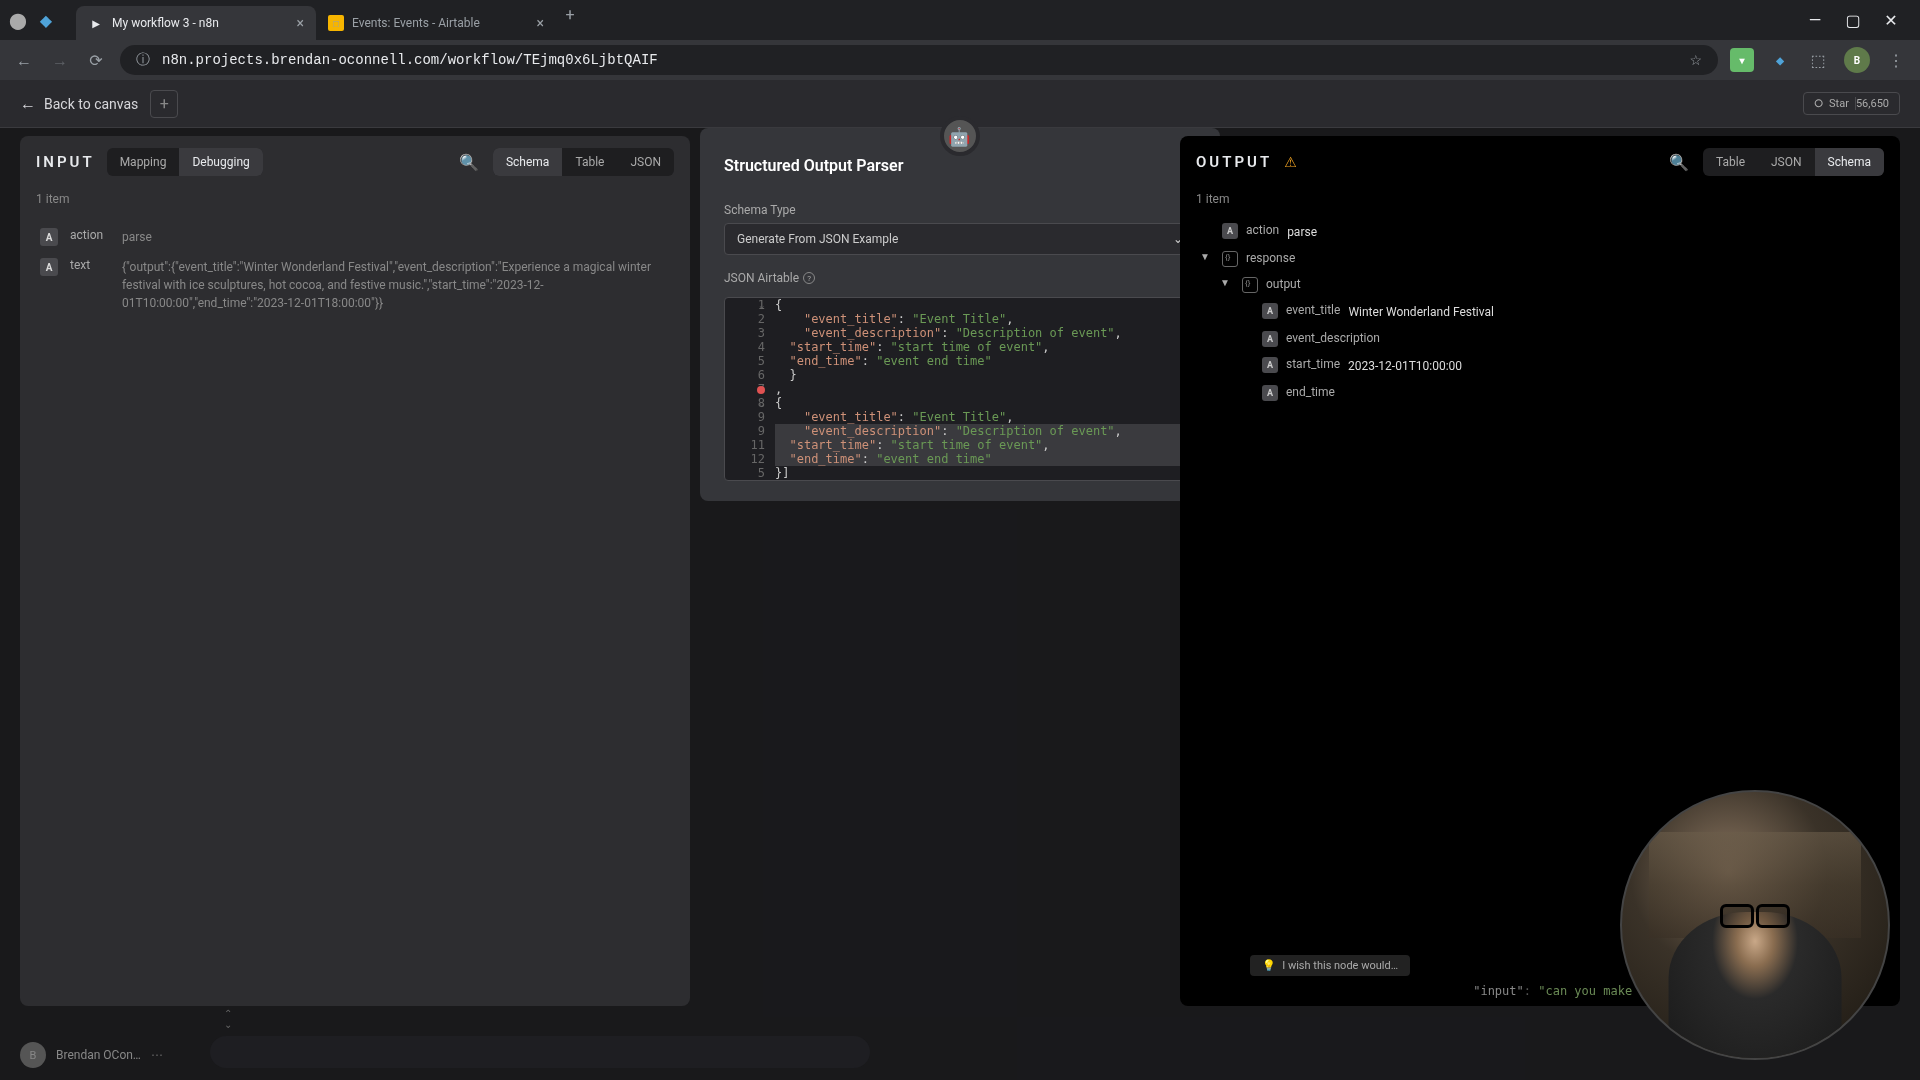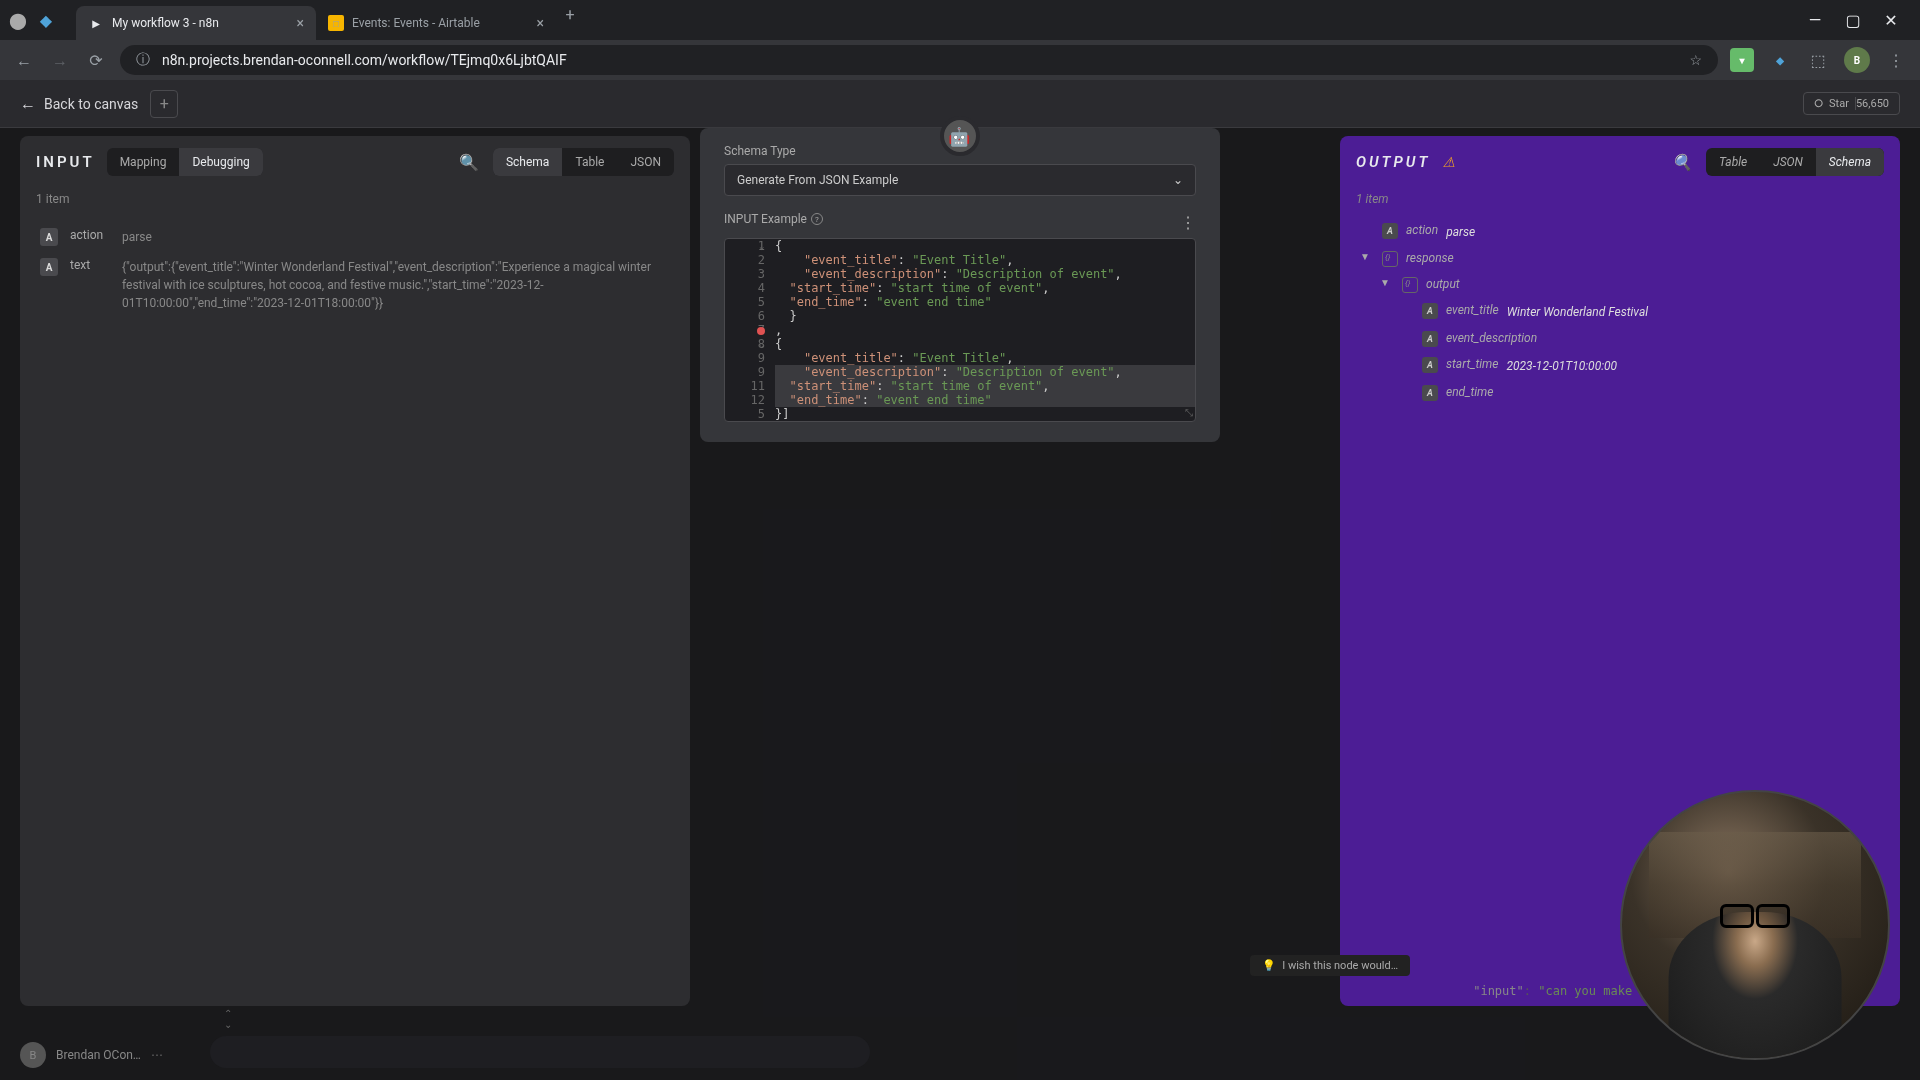--- a/index.html
+++ b/index.html
@@ -15,21 +15,21 @@
     .tab-favicon { width: 16px; height: 16px; display: flex; align-items: center; justify-content: center; font-size: 10px; }
     .tab-close { color: #9aa0a6; font-size: 14px; margin-left: auto; }
     .new-tab { width: 28px; height: 28px; display: flex; align-items: center; justify-content: center; color: #9aa0a6; }
     .window-controls { margin-left: auto; display: flex; gap: 20px; color: #e8eaed; padding-right: 12px; }
     .window-btn { width: 18px; height: 18px; display: flex; align-items: center; justify-content: center; }
     
     
     .urlbar-row { height: 40px; background: #35363a; display: flex; align-items: center; padding: 0 12px; gap: 12px; }
     .nav-btn { width: 24px; height: 24px; display: flex; align-items: center; justify-content: center; color: #9aa0a6; }
     .url-input-wrap { flex: 1; background: #202124; border-radius: 20px; height: 30px; display: flex; align-items: center; padding: 0 16px; color: #e8eaed; font-size: 14px; gap: 12px; }
-    .url-text { flex: 1; }
+    .url-text { flex: 1; font-family: Liberation Mono, monospace; }
     .url-right { display: flex; gap: 14px; color: #9aa0a6; align-items: center; }
     .ext-badge { width: 24px; height: 24px; border-radius: 4px; display: flex; align-items: center; justify-content: center; font-size: 10px; font-weight: bold; }
     .ext-green { background: #66bb6a; color: #fff; }
     .ext-profile { background: #5f7a4a; color: #fff; border-radius: 50%; width: 26px; height: 26px; }
     
     
     .app-row { height: 48px; background: #2a2a2e; display: flex; align-items: center; padding: 0 20px; border-bottom: 1px solid #3a3a3e; }
     .back-canvas { color: #d7d7db; font-size: 14px; display: flex; align-items: center; gap: 8px; }
     .back-arrow { font-size: 16px; }
     .add-btn { width: 28px; height: 28px; border: 1px solid #4a4a4e; border-radius: 4px; margin-left: 12px; display: flex; align-items: center; justify-content: center; color: #888; }
@@ -82,21 +82,21 @@
     .line-content.highlighted { background: #3a3a3e; }
     .tok-brace { color: #ccc; }
     .tok-key { color: #ce9178; }
     .tok-str { color: #6a9955; }
     .tok-punc { color: #ccc; }
     .error-dot { position: absolute; left: 32px; width: 8px; height: 8px; background: #e05252; border-radius: 50%; top: 4px; }
     .fold-caret { position: absolute; left: 34px; color: #666; font-size: 9px; top: 2px; }
     .resize-corner { position: absolute; bottom: 2px; right: 2px; color: #666; font-size: 10px; }
     
     
-    .output-panel { right: 20px; top: 8px; width: 560px; height: 870px; background: #4c1d95; font-style: italic; }
+    .output-panel { right: 20px; top: 8px; width: 720px; height: 870px; background: #000000; }
     .warning-icon { color: #f5a623; font-size: 14px; }
     .output-body { padding: 8px 20px; }
     .tree-row { display: flex; align-items: flex-start; gap: 8px; padding: 5px 0; font-size: 12px; color: #ccc; }
     .tree-caret { width: 14px; color: #aaa; font-size: 10px; flex-shrink: 0; }
     .tree-type-badge { width: 16px; height: 16px; background: #4a4a4e; border-radius: 3px; display: flex; align-items: center; justify-content: center; font-size: 9px; font-weight: bold; color: #ccc; flex-shrink: 0; }
     .tree-obj-badge { width: 16px; height: 16px; border: 1px solid #666; border-radius: 3px; flex-shrink: 0; position: relative; }
     .tree-obj-badge::before { content: "{}"; position: absolute; font-size: 8px; color: #888; top: 1px; left: 2px; }
     .tree-key { color: #aaa; flex-shrink: 0; }
     .tree-val { color: #ddd; flex: 1; line-height: 1.5; }
     .indent-1 { padding-left: 20px; }
@@ -211,31 +211,32 @@
         <div class="schema-row">
           <span class="schema-badge">A</span>
     <span class="schema-key">text</span>
     <span class="schema-val">{"output":{"event_title":"Winter Wonderland Festival","event_description":"Experience a magical winter festival with ice sculptures, hot cocoa, and festive music.","start_time":"2023-12-01T10:00:00","end_time":"2023-12-01T18:00:00"}}</span>
         </div>
       </div>
   </div>
 
   <div class="node-modal">
     <div class="node-icon-badge">🤖</div>
+    <div class="node-title">Structured Output Parser</div>
     <div class="field-group">
       <div class="field-label">Schema Type</div>
       <div class="dropdown">
         <span>Generate From JSON Example</span>
         <span>⌄</span>
       </div>
     </div>
     <div class="field-group">
       <div class="field-header-row">
         <div class="field-label">
-          <span>INPUT Example</span>
+          <span>JSON Airtable</span>
           <span class="help-icon">?</span>
         </div>
         <span class="dots-icon">⋮</span>
       </div>
       <div class="code-editor" id="code-editor">
         <div class="code-line">
             <div class="line-gutter"><span class="fold-caret">⌄</span>1</div>
     <div class="line-content"><span class="tok-brace">{</span></div>
           </div>
           <div class="code-line">

